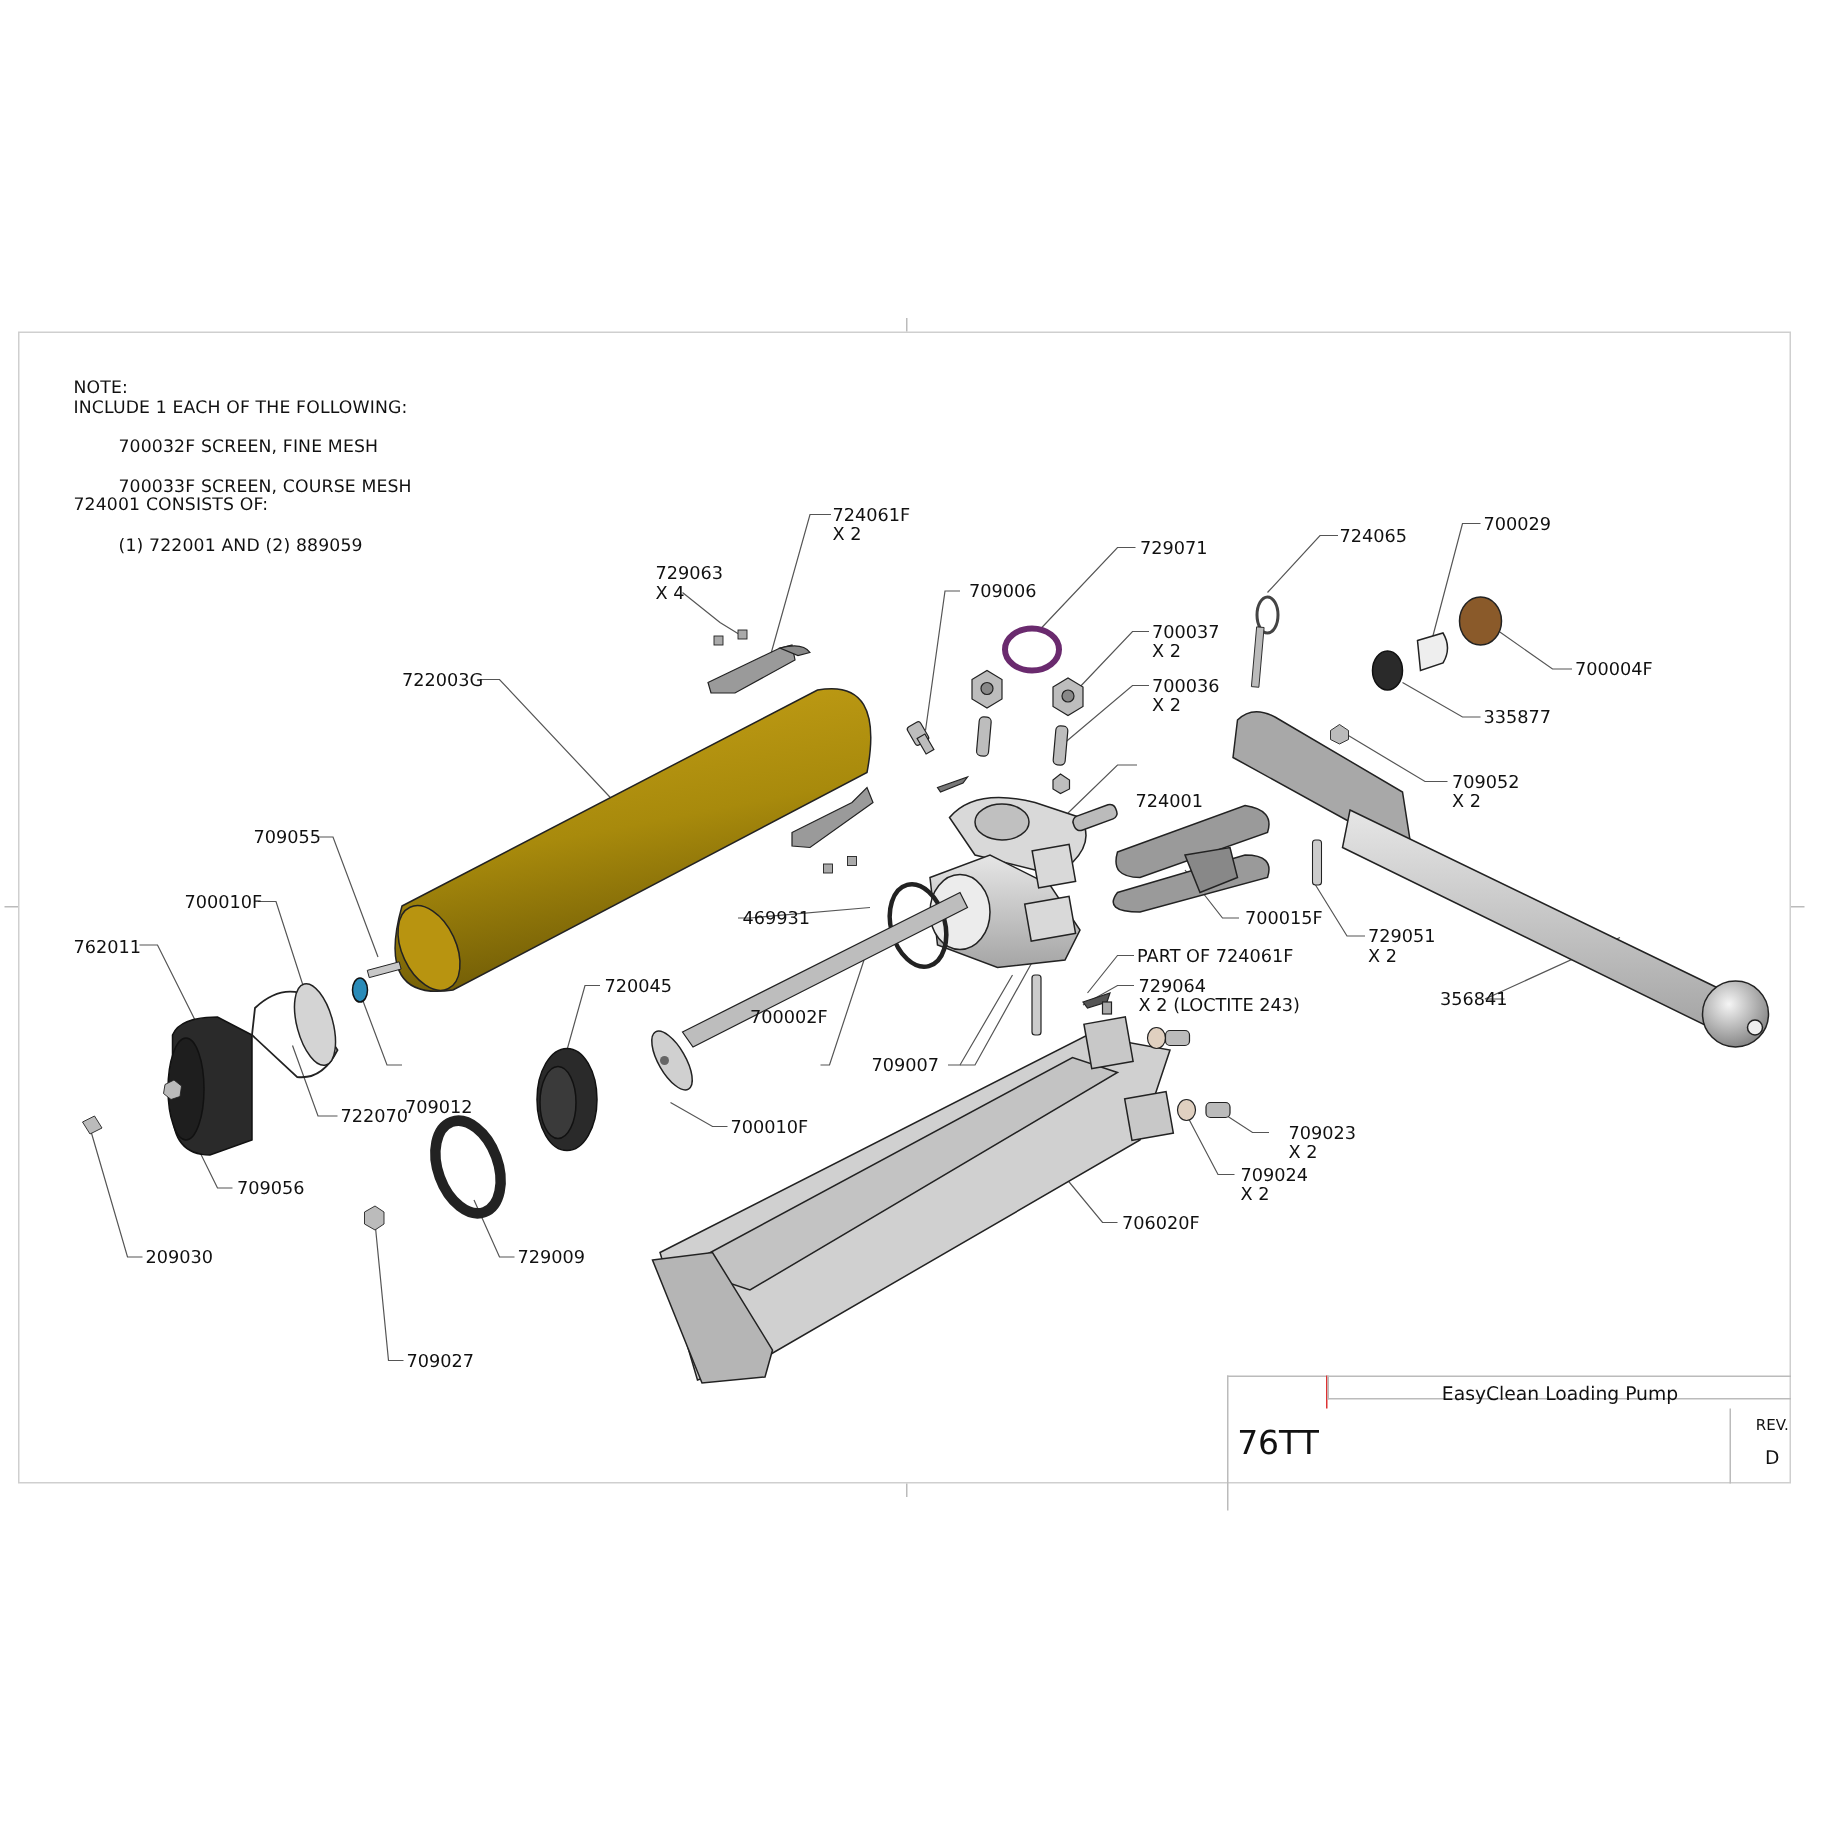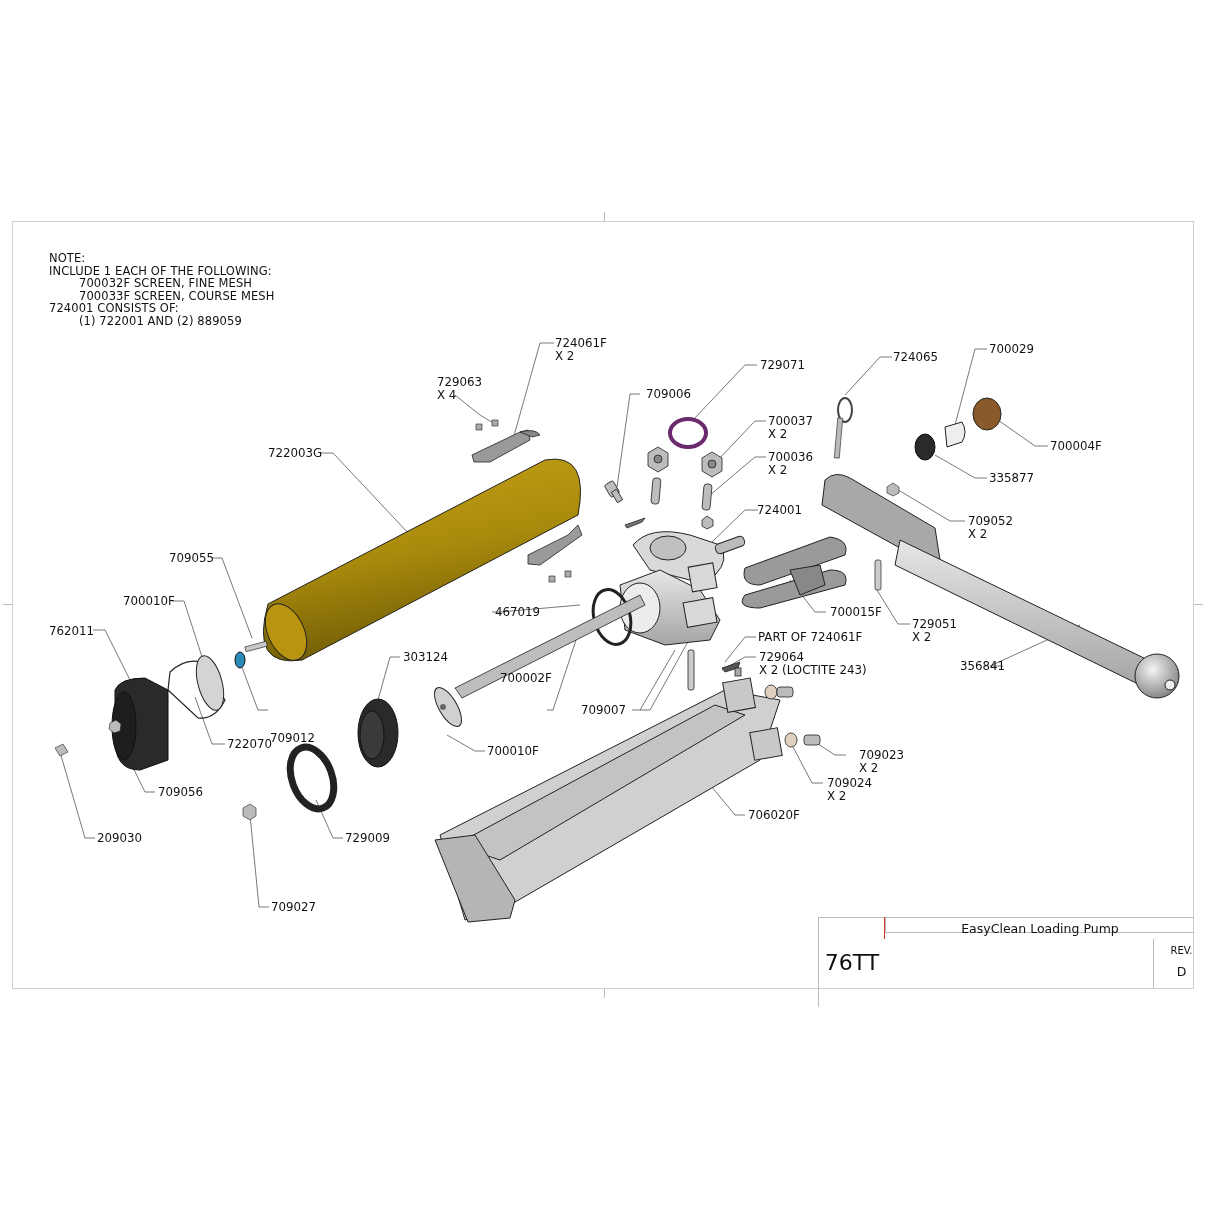--- a/index.html
+++ b/index.html
@@ -1,20 +1,20 @@
 <!DOCTYPE html>
 <html><head>
 <meta charset="utf-8">
 <style>
   html,body{margin:0;padding:0;background:#fff;}
   body{width:1214px;height:1214px;position:relative;overflow:hidden;font-family:"DejaVu Sans","Liberation Sans",sans-serif;color:#111;}
   .sheet{position:absolute;left:12px;top:221px;width:1182px;height:768px;border:1px solid #cfcfcf;box-sizing:border-box;}
   .tick{position:absolute;background:#bbb;}
   .note{position:absolute;left:49px;top:252px;font-size:11.5px;line-height:12.6px;white-space:pre;letter-spacing:0.1px;}
-  .note .ind{padding-left:30px;}
+  .note .ind{padding-left:30px;margin-top:14px;}
   svg.drawing{position:absolute;left:0;top:0;}
   .lbl{position:absolute;font-size:11.8px;line-height:13px;white-space:pre;color:#111;}
   .titleblock{position:absolute;left:818px;top:917px;width:376px;height:72px;}
   .tb-num{position:absolute;left:0;top:0;width:67px;height:90px;border-left:1px solid #bbb;border-top:1px solid #bbb;box-sizing:border-box;display:flex;align-items:center;justify-content:center;font-size:22px;}
   .tb-redline{position:absolute;left:66px;top:0;width:1px;height:22px;background:#d33;}
   .tb-title{position:absolute;left:67px;top:0;width:309px;height:16px;border-top:1px solid #bbb;border-left:1px solid #bbb;border-bottom:1px solid #bbb;box-sizing:border-box;text-align:center;font-size:12.5px;line-height:21px;}
   .tb-logo{position:absolute;left:67px;top:22px;width:268px;height:50px;border-left:1px solid #bbb;box-sizing:border-box;}
   .logo-box{position:absolute;left:60px;top:4px;width:148px;height:33px;background:#f2b01e;border-radius:0 8px 0 0;}
   .logo-text{position:absolute;left:68px;top:3px;font-family:"Liberation Sans",sans-serif;font-weight:bold;font-size:29px;letter-spacing:-1px;color:#231f20;}
   .logo-bar{position:absolute;left:202px;top:16px;width:7px;height:33px;background:#231f20;}
@@ -207,36 +207,36 @@
 X 2</div>
 <div class="lbl" style="left:437px;top:376px;">729063
 X 4</div>
 <div class="lbl" style="left:268px;top:447px;">722003G</div>
 <div class="lbl" style="left:646px;top:388px;">709006</div>
 <div class="lbl" style="left:760px;top:359px;">729071</div>
 <div class="lbl" style="left:768px;top:415px;">700037
 X 2</div>
 <div class="lbl" style="left:768px;top:451px;">700036
 X 2</div>
-<div class="lbl" style="left:757px;top:504px;">724001</div>
+<div class="lbl" style="left:757px;top:528px;">724001</div>
 <div class="lbl" style="left:893px;top:351px;">724065</div>
 <div class="lbl" style="left:989px;top:343px;">700029</div>
 <div class="lbl" style="left:1050px;top:440px;">700004F</div>
 <div class="lbl" style="left:989px;top:472px;">335877</div>
 <div class="lbl" style="left:968px;top:515px;">709052
 X 2</div>
 <div class="lbl" style="left:169px;top:552px;">709055</div>
 <div class="lbl" style="left:123px;top:595px;">700010F</div>
 <div class="lbl" style="left:49px;top:625px;">762011</div>
 <div class="lbl" style="left:270px;top:704px;margin-top:28px;">709012</div>
 <div class="lbl" style="left:227px;top:738px;">722070</div>
 <div class="lbl" style="left:158px;top:786px;">709056</div>
 <div class="lbl" style="left:97px;top:832px;">209030</div>
-<div class="lbl" style="left:403px;top:651px;">303124</div>
-<div class="lbl" style="left:495px;top:606px;">467019</div>
+<div class="lbl" style="left:403px;top:651px;">720045</div>
+<div class="lbl" style="left:495px;top:606px;">469931</div>
 <div class="lbl" style="left:500px;top:672px;">700002F</div>
 <div class="lbl" style="left:581px;top:704px;">709007</div>
 <div class="lbl" style="left:487px;top:745px;">700010F</div>
 <div class="lbl" style="left:345px;top:832px;">729009</div>
 <div class="lbl" style="left:271px;top:901px;">709027</div>
 <div class="lbl" style="left:830px;top:606px;">700015F</div>
 <div class="lbl" style="left:912px;top:618px;">729051
 X 2</div>
 <div class="lbl" style="left:960px;top:660px;">356841</div>
 <div class="lbl" style="left:758px;top:631px;">PART OF 724061F</div>

